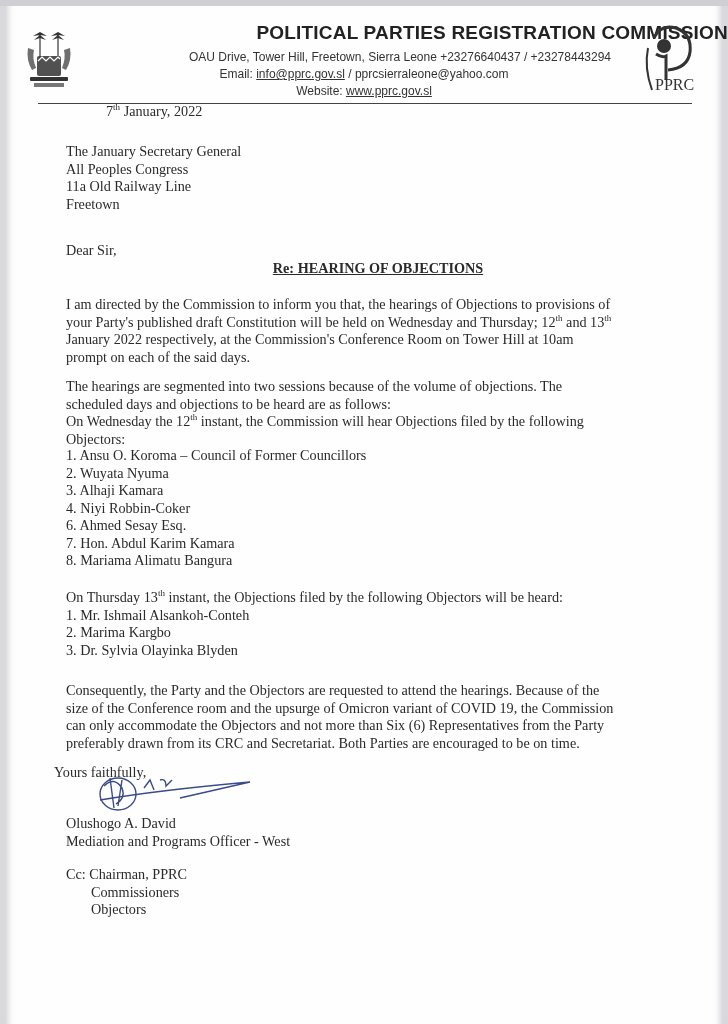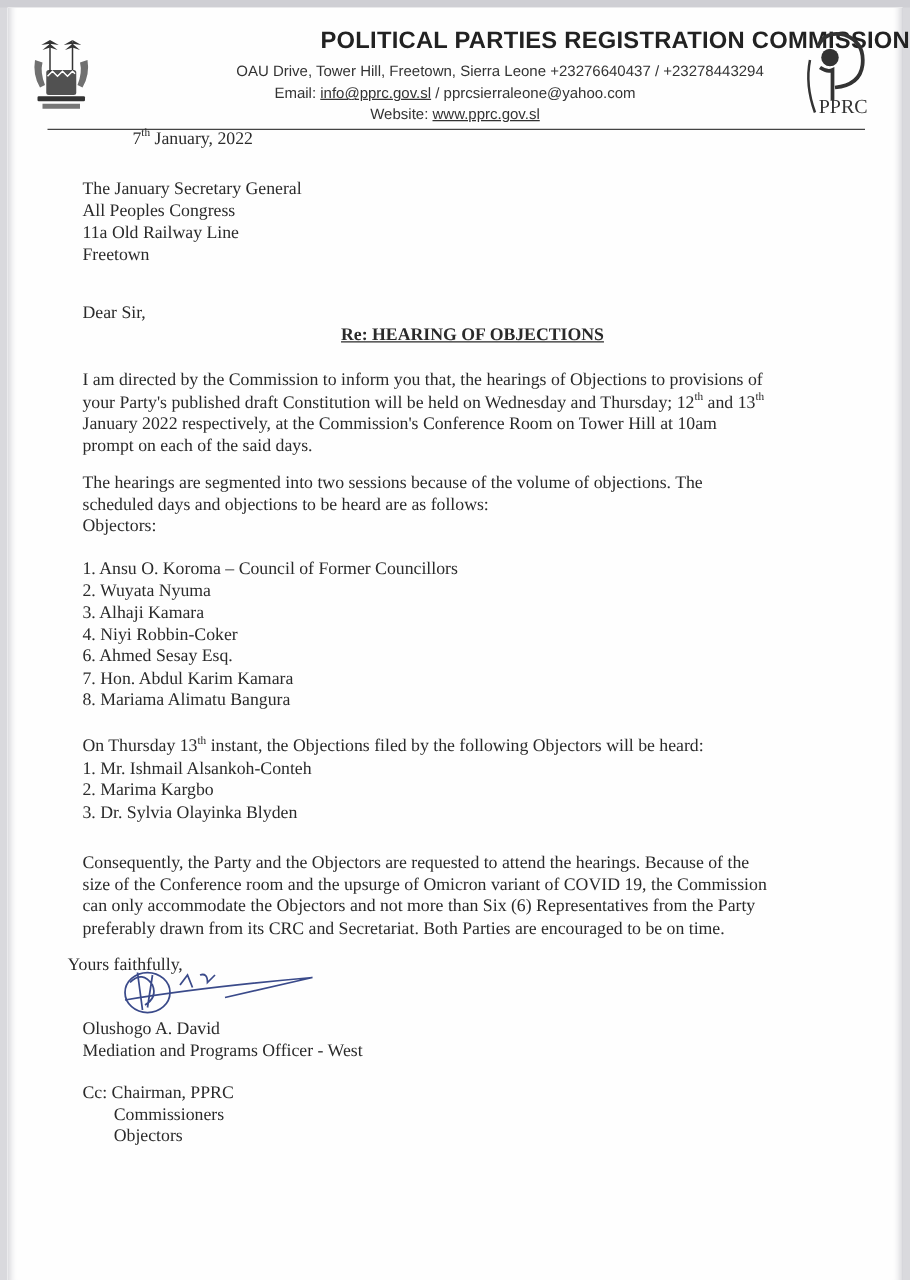--- a/index.html
+++ b/index.html
@@ -103,20 +103,21 @@
 <div class="txt para p1">
   <div>I am directed by the Commission to inform you that, the hearings of Objections to provisions of</div>
   <div><span>your Party's published draft Constitution will be held on Wednesday and Thursday; 12</span><sup>th</sup><span> and 13</span><sup>th</sup></div>
   <div>January 2022 respectively, at the Commission's Conference Room on Tower Hill at 10am</div>
   <div>prompt on each of the said days.</div>
 </div>
 
 <div class="txt para p2">
   <div>The hearings are segmented into two sessions because of the volume of objections. The</div>
   <div>scheduled days and objections to be heard are as follows:</div>
+  <div><span>On Wednesday the 12</span><sup>th</sup><span> instant, the Commission will hear Objections filed by the following</span></div>
   <div>Objectors:</div>
 </div>
 
 <div class="txt list1">
   <div>1. Ansu O. Koroma – Council of Former Councillors</div>
   <div>2. Wuyata Nyuma</div>
   <div>3. Alhaji Kamara</div>
   <div>4. Niyi Robbin-Coker</div>
   <div>6. Ahmed Sesay Esq.</div>
   <div>7. Hon. Abdul Karim Kamara</div>

